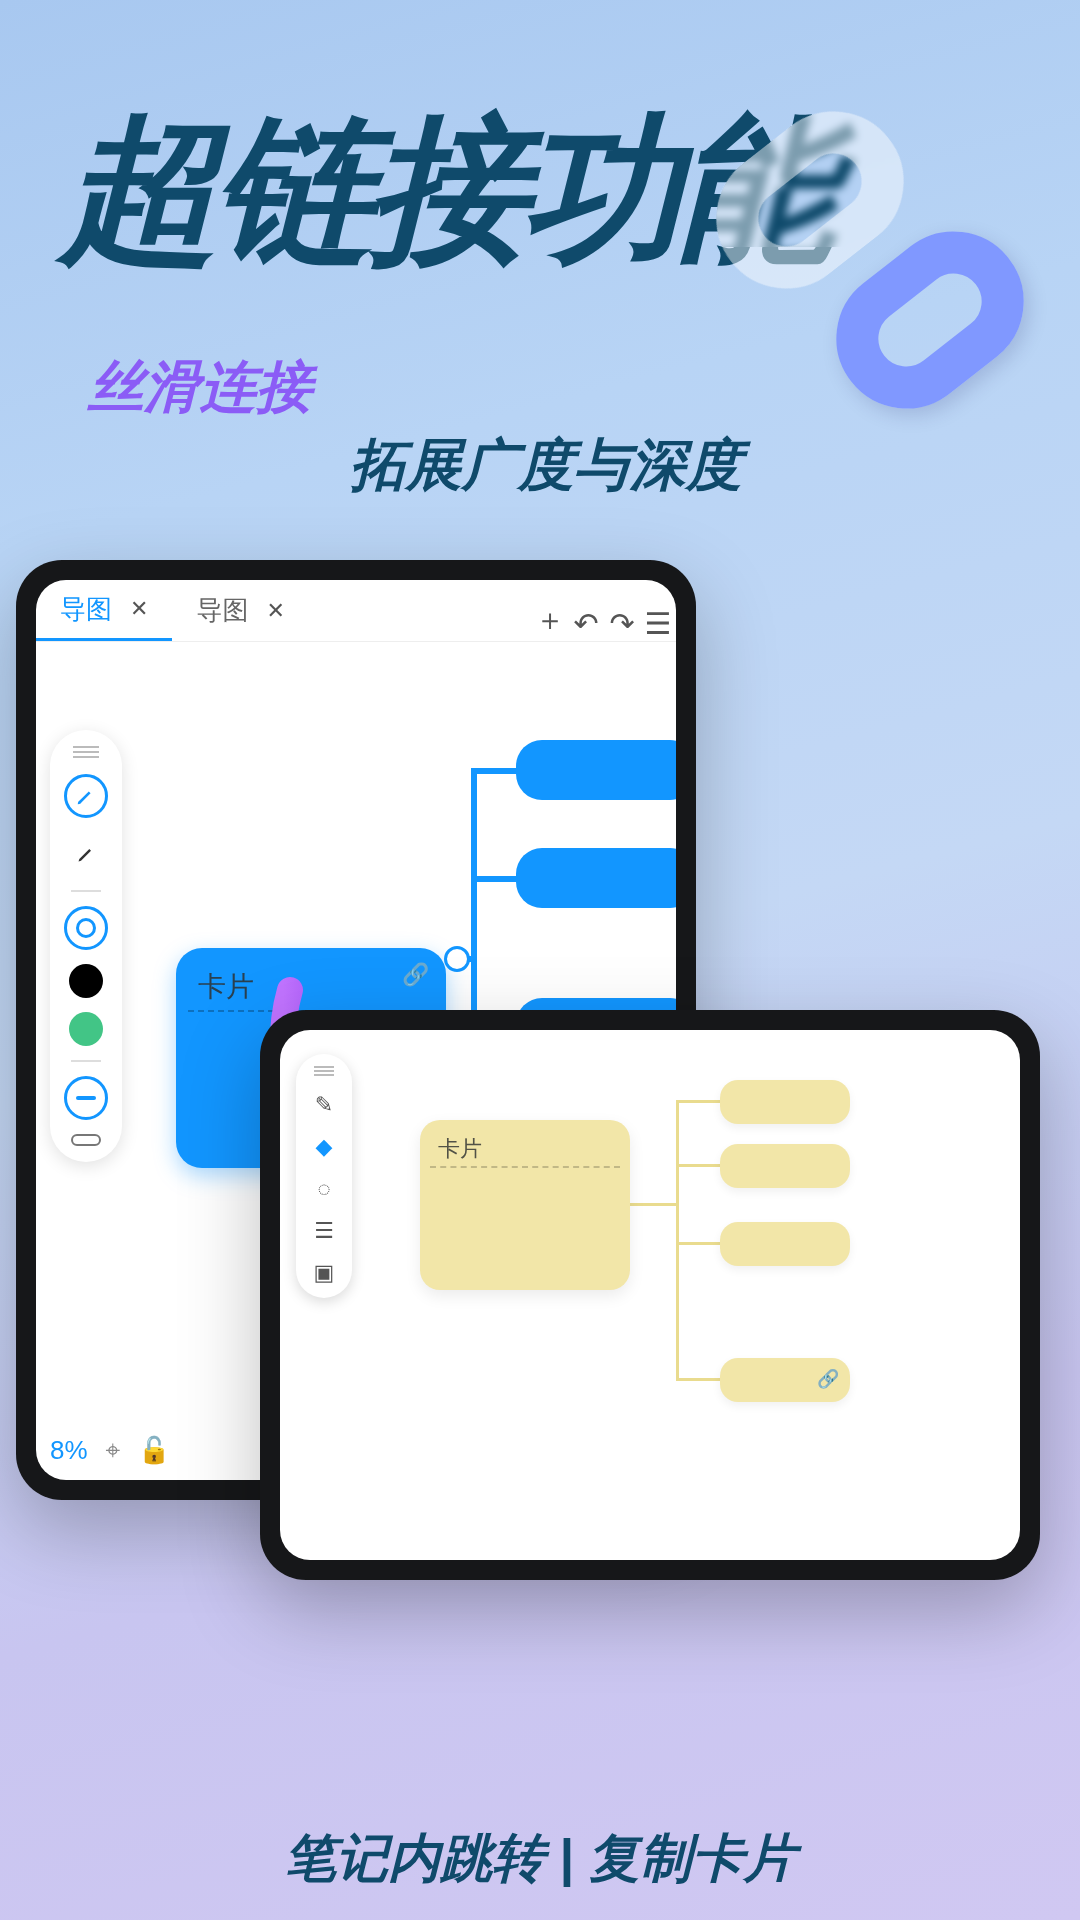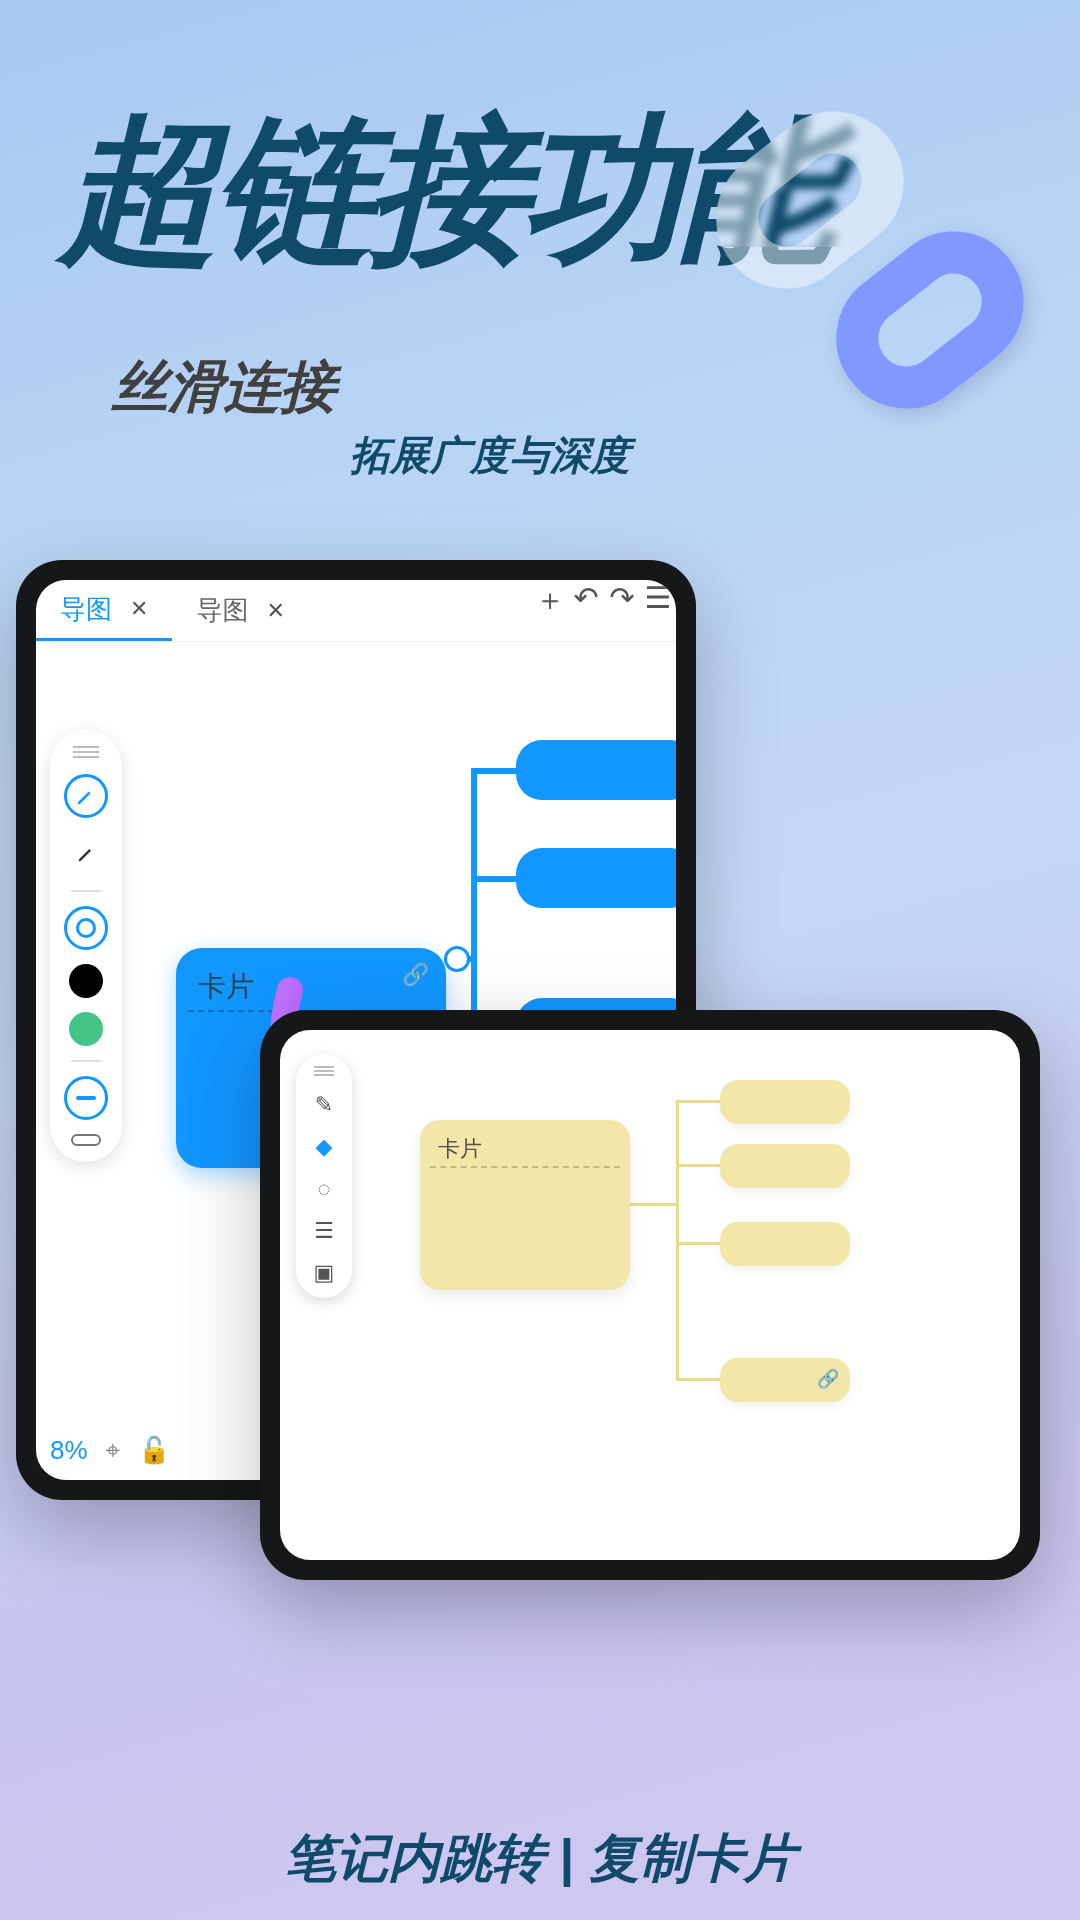--- a/index.html
+++ b/index.html
@@ -1,41 +1,41 @@
 <!DOCTYPE html>
 <html><head>
 <meta charset="utf-8">
 <style>
 *{margin:0;padding:0;box-sizing:border-box;-webkit-font-smoothing:antialiased}
 html,body{width:1080px;height:1920px;overflow:hidden;font-family:"PingFang SC","Microsoft YaHei",sans-serif}
 body{background:linear-gradient(165deg,#a8c8f0 0%,#b8d4f5 25%,#c4d8f5 50%,#c8c5f0 75%,#d0c8f2 100%);position:relative}
 
 
 .hero-title{position:absolute;left:60px;top:110px;font-size:160px;font-weight:900;font-style:italic;color:#0f4a6b;letter-spacing:-6px;line-height:1}
-.sub-1{position:absolute;left:112px;top:350px;font-size:56px;font-weight:900;font-style:italic;color:#404040}
-.sub-2{position:absolute;left:350px;top:428px;font-size:40px;font-weight:900;font-style:italic;color:#0f4a6b}
+.sub-1{position:absolute;left:88px;top:350px;font-size:56px;font-weight:900;font-style:italic;color:#8b5cf6}
+.sub-2{position:absolute;left:350px;top:428px;font-size:56px;font-weight:900;font-style:italic;color:#0f4a6b}
 .footer-caption{position:absolute;left:0;right:0;bottom:26px;text-align:center;font-size:52px;font-weight:900;font-style:italic;color:#0f4a6b}
 
 .link-icon{position:absolute;right:50px;top:130px;width:320px;height:260px}
 .ring{position:absolute;width:200px;height:140px;border:42px solid;border-radius:90px;transform:rotate(-38deg)}
 .ring.b{border-color:#8098ff;right:0;bottom:0;box-shadow:0 8px 20px rgba(0,0,80,.15)}
 .ring.a{border-color:rgba(255,255,255,.45);left:0;top:0;backdrop-filter:blur(4px)}
 
 
 .tablet{position:absolute;background:#161719;border-radius:46px;box-shadow:0 30px 80px rgba(0,0,0,.25)}
 .tablet .screen{position:absolute;inset:20px;background:#fff;border-radius:30px;overflow:hidden}
 
 .tab1{left:16px;top:560px;width:680px;height:940px}
 .tab2{left:260px;top:1010px;width:780px;height:570px}
 
 
 .titlebar{display:flex;align-items:center;height:46px;padding:0 14px;font-size:20px;color:#6a6a6a;border-bottom:1px solid #eee}
 .titlebar .grow{flex:1}
 .win-btn{width:28px;height:28px;margin-left:10px;display:flex;align-items:center;justify-content:center;color:#555}
-.tabstrip{display:flex;align-items:flex-start;height:62px;border-bottom:1px solid #eee}
+.tabstrip{display:flex;align-items:flex-end;height:62px;border-bottom:1px solid #eee}
 .doc-tab{display:flex;align-items:center;gap:18px;padding:0 24px;height:100%;font-size:26px;color:#666}
 .doc-tab.active{color:#1296ff;border-bottom:3px solid #1296ff}
 .doc-tab .x{color:#555;font-size:22px}
 .tabstrip .sp{flex:1}
 .top-icn{width:36px;text-align:center;font-size:30px;color:#555}
 
 
 .palette{position:absolute;left:14px;top:150px;width:72px;background:#fff;border-radius:38px;box-shadow:0 4px 18px rgba(0,0,0,.12);padding:16px 0;display:flex;flex-direction:column;align-items:center;gap:14px}
 .palette .grab{width:26px;height:14px;background:repeating-linear-gradient(#bbb 0 2px,transparent 2px 5px)}
 .tool{width:44px;height:44px;border-radius:50%;display:flex;align-items:center;justify-content:center}

